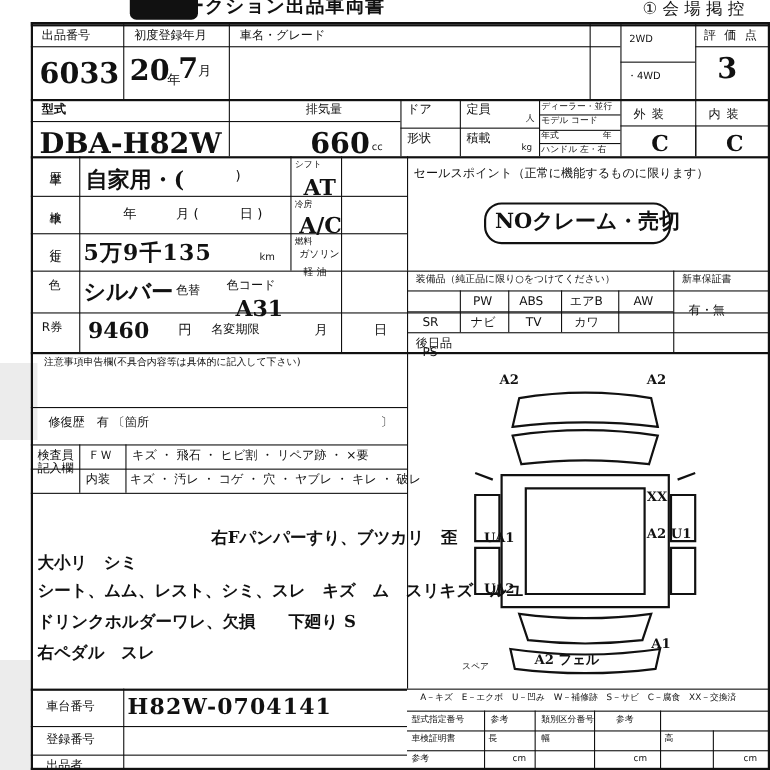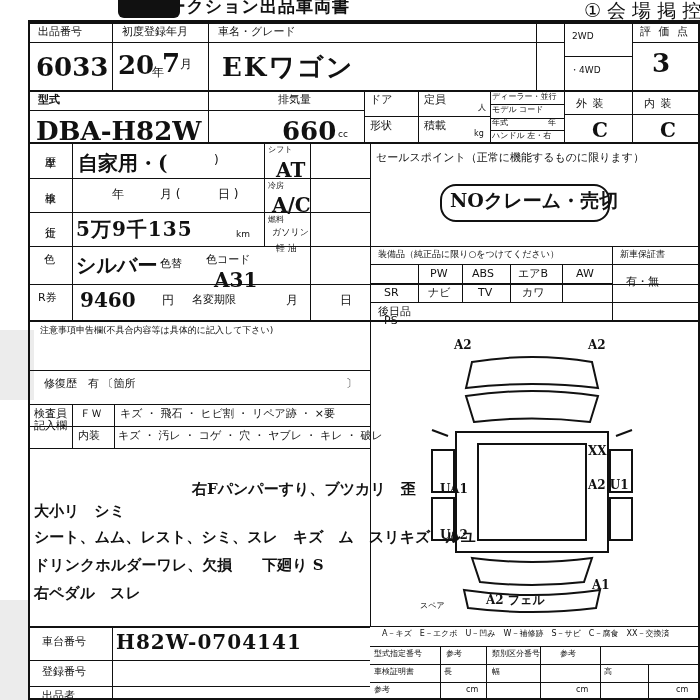--- a/index.html
+++ b/index.html
@@ -39,21 +39,21 @@
 </head>
 <body>
 
 <div class="sheet">
 
   <div class="smear" style="left:0;top:330px;width:34px;height:70px;"></div>
   <div class="smear" style="left:0;top:600px;width:30px;height:100px;"></div>
 
   <div class="top-title">
     <div class="lbl b" style="left:150px;top:-2px;font-size:17px;letter-spacing:1px;">オークション出品車両書</div>
-    <div class="lbl" style="left:584px;top:1px;font-size:19px;">① 会 場 掲 控</div>
+    <div class="lbl" style="left:584px;top:1px;font-size:15px;">① 会 場 掲 控</div>
 
     <div style="position:absolute;left:118px;top:-6px;width:62px;height:24px;background:#111;border-radius:6px;"></div>
   </div>
 
   <div class="h2" style="left:28px;top:20px;width:672px;"></div>
   <div class="v2" style="left:28px;top:20px;height:680px;"></div>
   <div class="v2" style="left:698px;top:20px;height:680px;"></div>
 
   <div class="h2" style="left:28px;top:22px;width:672px;"></div>
   <div class="h" style="left:28px;top:42px;width:536px;"></div>
@@ -69,21 +69,20 @@
 
   <div class="lbl" style="left:38px;top:26px;text-align:right;">出品番号</div>
   <div class="hw big" style="left:36px;top:52px;">6033</div>
   <div class="lbl" style="left:122px;top:26px;">初度登録年月</div>
   <div class="hw big" style="left:118px;top:50px;">20</div>
   <div class="lbl m" style="left:152px;top:66px;">年</div>
   <div class="hw big" style="left:162px;top:48px;">7</div>
   <div class="lbl m" style="left:180px;top:58px;">月</div>
 
   <div class="lbl" style="left:218px;top:26px;">車名・グレード</div>
-  <div class="hw big" style="left:222px;top:50px;letter-spacing:2px;">EKワゴン</div>
 
   <div class="lbl s" style="left:572px;top:32px;">2WD</div>
   <div class="lbl s" style="left:570px;top:66px;">・4WD</div>
   <div class="lbl" style="left:640px;top:26px;letter-spacing:2px;">評 価 点</div>
   <div class="hw big" style="left:652px;top:48px;">3</div>
 
   <div class="h" style="left:28px;top:110px;width:336px;"></div>
   <div class="h2" style="left:28px;top:142px;width:672px;"></div>
 
   <div class="v" style="left:208px;top:90px;height:52px;"></div>

